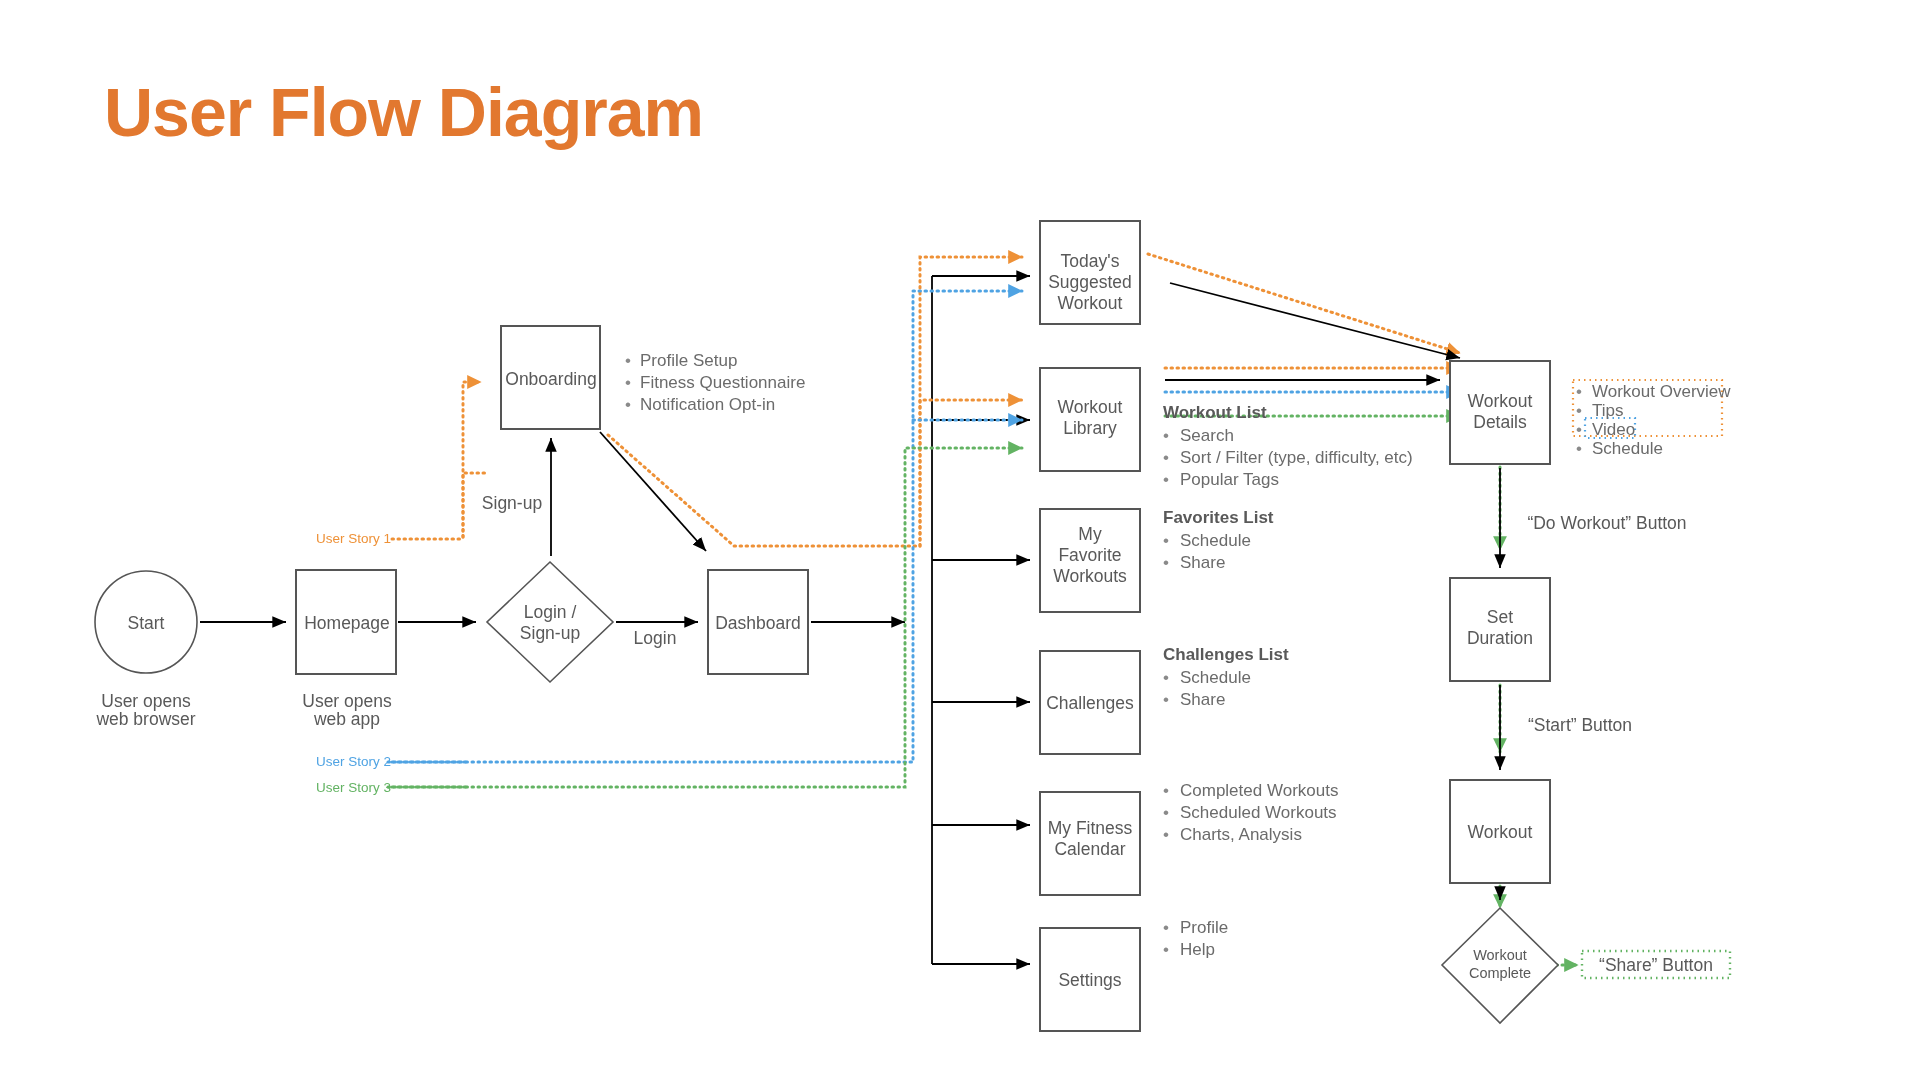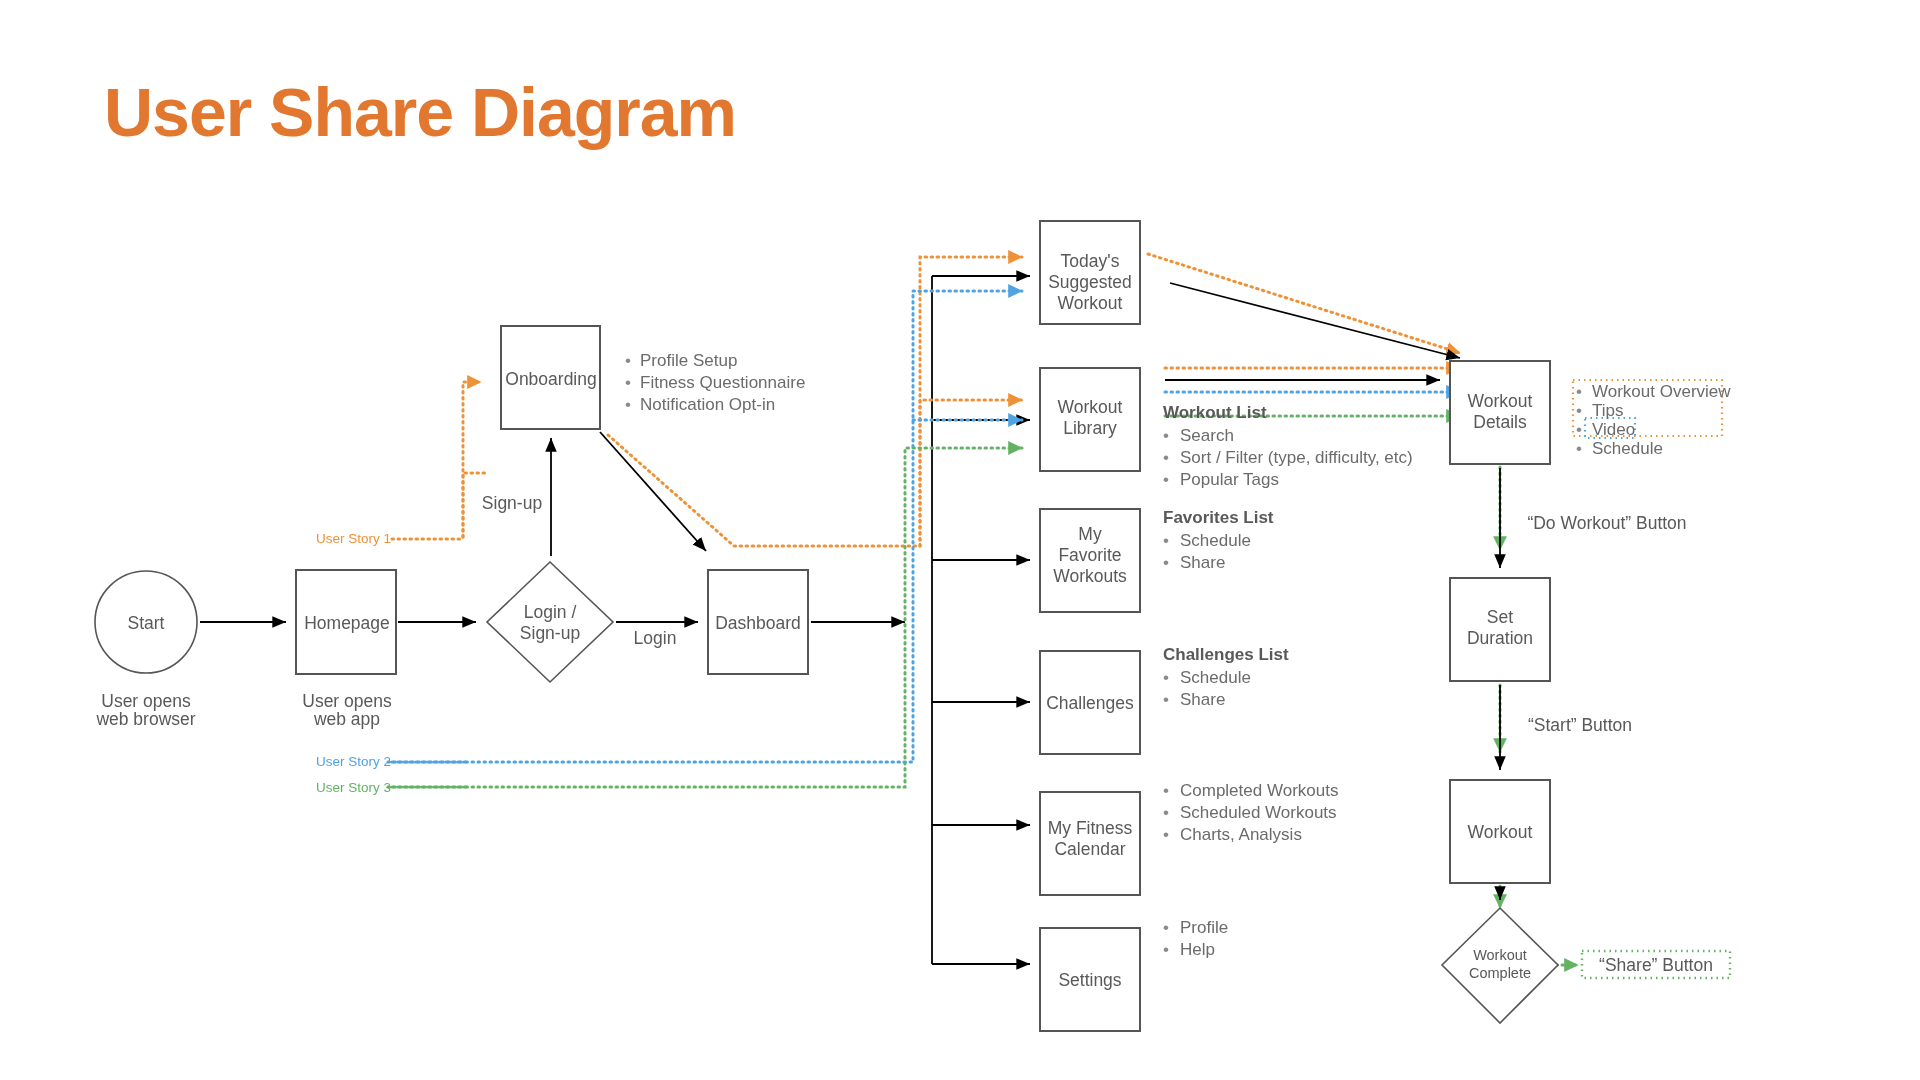--- a/index.html
+++ b/index.html
@@ -33,21 +33,21 @@
   .dotG{stroke:#63B363;stroke-width:3;fill:none;stroke-dasharray:1.5 4.5;stroke-linecap:round;}
   .hlO{fill:none;stroke:#EE9137;stroke-width:2.2;stroke-dasharray:1.5 4;}
   .hlB{fill:none;stroke:#4FA3E3;stroke-width:2.2;stroke-dasharray:1.5 4;}
   .hlG{fill:none;stroke:#63B363;stroke-width:2.4;stroke-dasharray:1.5 4;}
 </style>
 </head>
 <body>
 
 <div id="stage">
 
-  <div id="title">User Share Diagram</div>
+  <div id="title">User Flow Diagram</div>
 
   <svg viewBox="0 0 1920 1080" xmlns="http://www.w3.org/2000/svg">
     <defs>
       <marker id="ahB" markerWidth="9" markerHeight="9" refX="7.6" refY="3.2" orient="auto" markerUnits="strokeWidth">
         <path d="M0,0 L7.6,3.2 L0,6.4 z" fill="#000000"></path>
       </marker>
       <marker id="ahO" markerWidth="6" markerHeight="6" refX="4.6" refY="2.3" orient="auto" markerUnits="strokeWidth">
         <path d="M0,0 L4.8,2.3 L0,4.6 z" fill="#EE9137"></path>
       </marker>
       <marker id="ahBl" markerWidth="6" markerHeight="6" refX="4.6" refY="2.3" orient="auto" markerUnits="strokeWidth">

